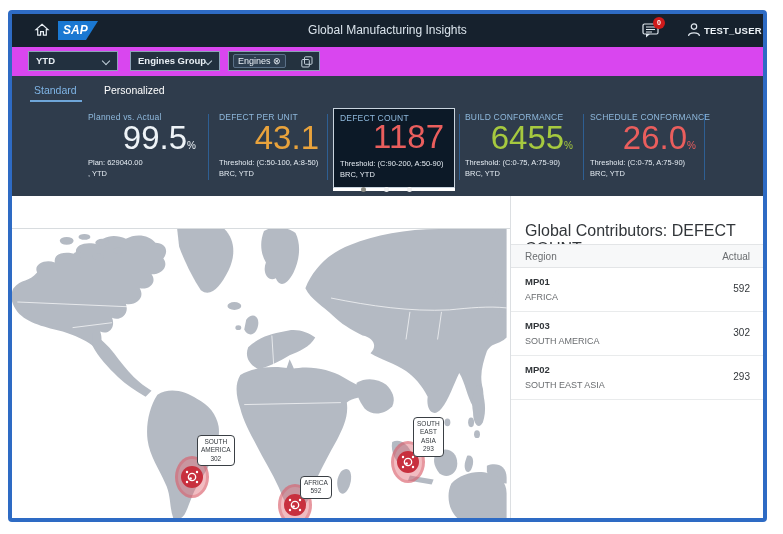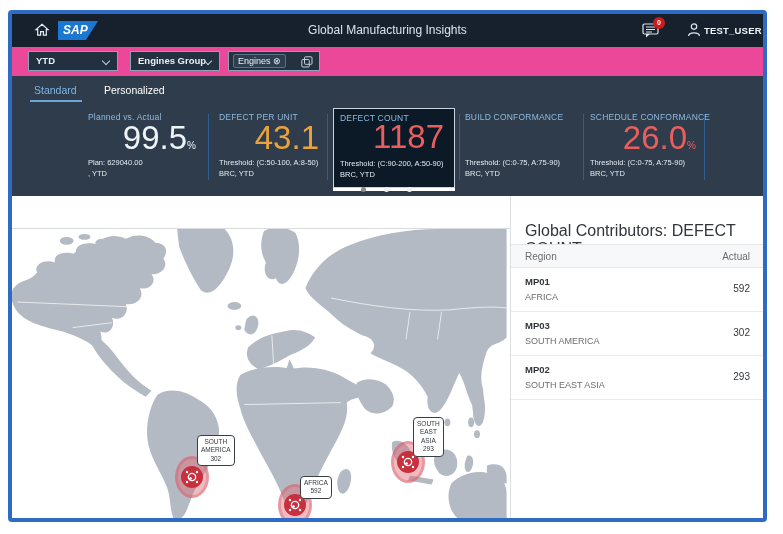--- a/index.html
+++ b/index.html
@@ -17,21 +17,21 @@
               color:#fff; font-weight:bold; font-style:italic; font-size:12px; line-height:19px; padding-left:5px; }
   .hdr-title { left:0; top:0; width:751px; height:33px; text-align:center; line-height:33px;
                color:#dbe4ec; font-size:12px; }
   .notif { left:630px; top:8px; width:18px; height:17px; }
   .badge { left:641px; top:3px; min-width:12px; height:12px; border-radius:7px; background:#cf1a1a;
            color:#fff; font-size:7px; font-weight:bold; text-align:center; line-height:12px; padding:0 3px; }
   .person-ic { left:674px; top:8px; width:16px; height:16px; }
   .user-name { left:692px; top:11px; color:#eef3f8; font-size:9.5px; font-weight:bold; letter-spacing:.2px; }
 
   
-  .filters { left:0; top:33px; width:751px; height:29px; background:#ec4899; }
+  .filters { left:0; top:33px; width:751px; height:29px; background:#d946ef; }
   .ffield { position:absolute; top:4px; height:20px; border:1px solid #8ca2b6; background:#22303f;
             color:#e8eef4; font-size:9.5px; line-height:18px; }
   .ffield .lbl { position:absolute; left:7px; top:0; font-weight:bold; }
   .chev { position:absolute; right:8px; top:6px; width:6px; height:6px;
           border-left:1.5px solid #c2cfda; border-bottom:1.5px solid #c2cfda; transform:rotate(-45deg); }
   .vh-ic { position:absolute; right:6px; top:4px; width:12px; height:12px; }
   .tok { position:absolute; left:4px; top:2px; height:14px; padding:0 4px; border:1px solid #5a7088;
          background:#2d3e50; color:#e8eef4; font-size:9px; line-height:13px; border-radius:2px; }
 
   
@@ -169,20 +169,21 @@
       <div class="t">DEFECT COUNT</div>
       <div class="v v-red"><span>1187</span><span class="u"></span></div>
       <div class="s1">Threshold: (C:90-200, A:50-90)</div>
       <div class="s2">BRC, YTD</div>
     </div>
     <div class="kpi-underline"></div>
     <div class="kdiv" style="left:447px;"></div>
 
     <div class="kpi" style="left:453px; width:112px;">
       <div class="t">BUILD CONFORMANCE</div>
+      <div class="v v-green"><span>6455</span><span class="u">%</span></div>
       <div class="s1">Threshold: (C:0-75, A:75-90)</div>
       <div class="s2">BRC, YTD</div>
     </div>
     <div class="kdiv" style="left:571px;"></div>
 
     <div class="kpi" style="left:578px; width:110px;">
       <div class="t">SCHEDULE CONFORMANCE</div>
       <div class="v v-red"><span>26.0</span><span class="u">%</span></div>
       <div class="s1">Threshold: (C:0-75, A:75-90)</div>
       <div class="s2">BRC, YTD</div>

